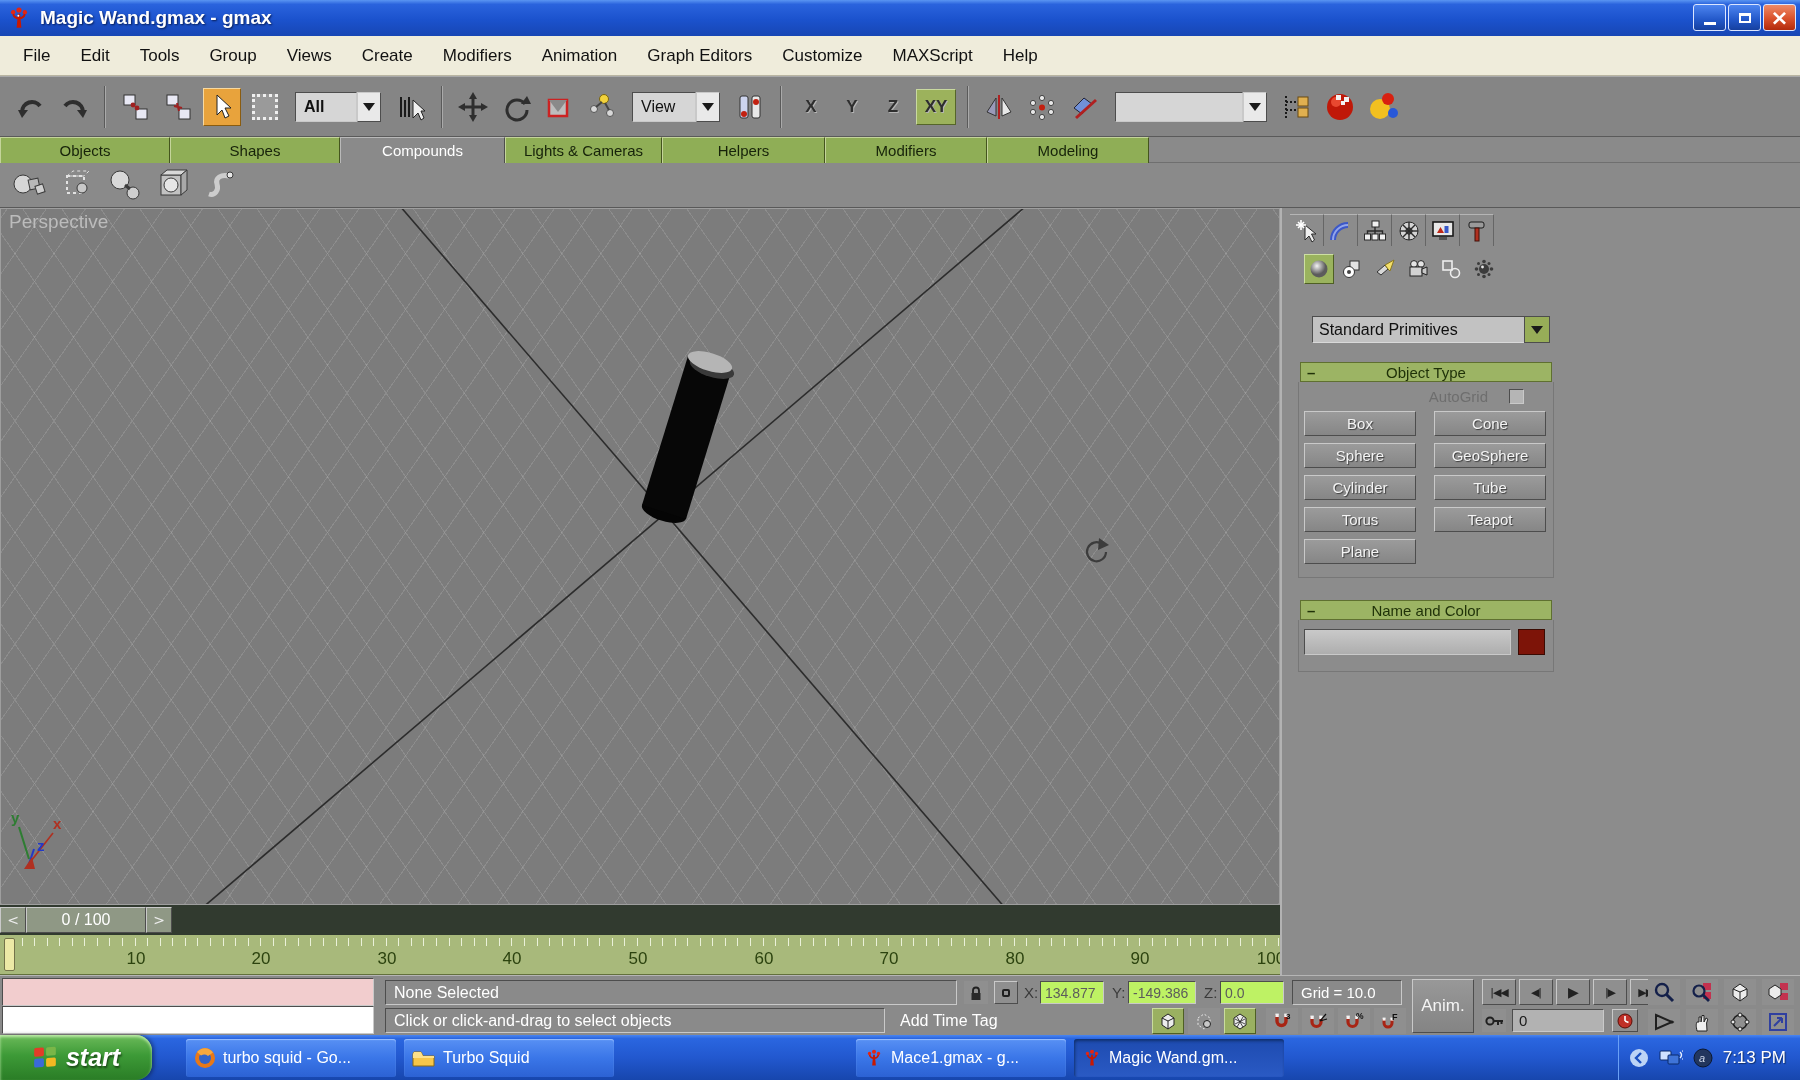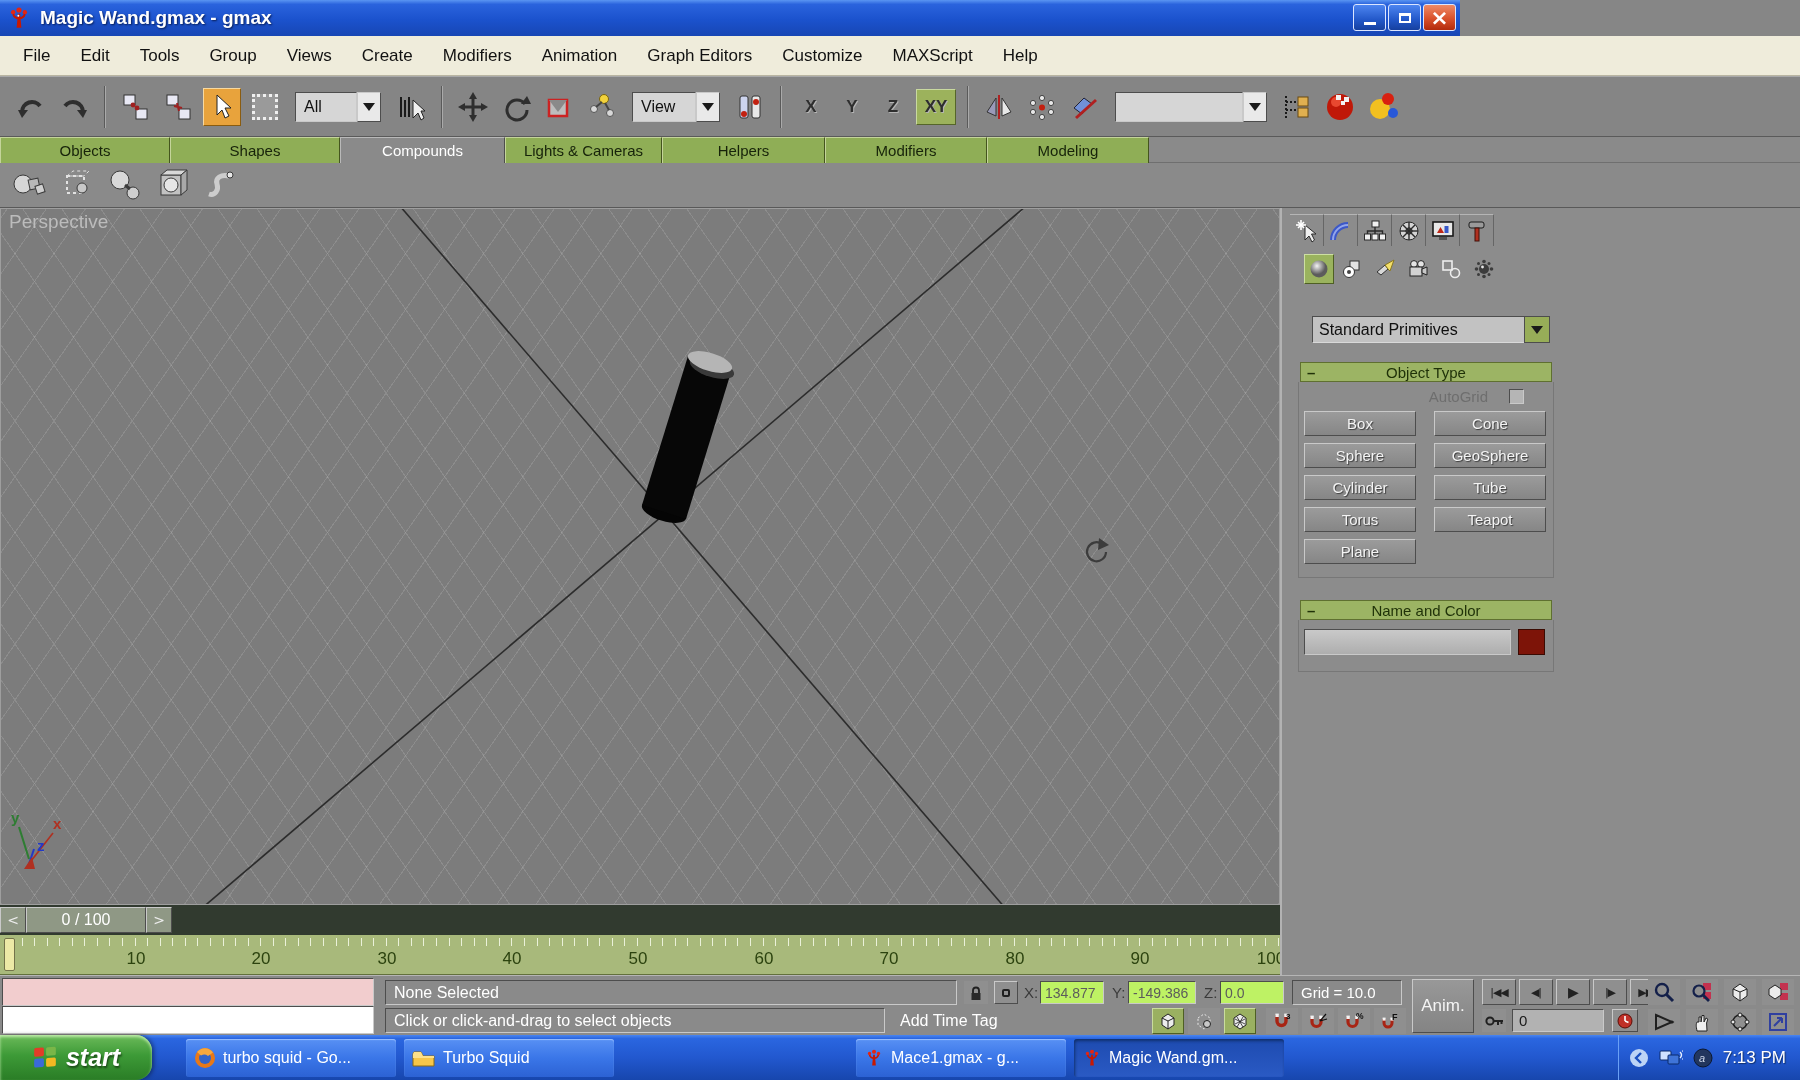--- a/index.html
+++ b/index.html
@@ -2,21 +2,21 @@
 <html><head>
 <meta charset="utf-8">
 <style>
   html,body{margin:0;padding:0;background:#555;}
   *{box-sizing:border-box;font-family:"Liberation Sans",sans-serif;}
   #screen{position:relative;width:1800px;height:1080px;overflow:hidden;background:#868686;}
   .abs{position:absolute;}
   .raised{border-top:1px solid #c9c9c9;border-left:1px solid #c9c9c9;border-right:1px solid #4d4d4d;border-bottom:1px solid #4d4d4d;}
   .sunken{border-top:1px solid #4d4d4d;border-left:1px solid #4d4d4d;border-right:1px solid #c9c9c9;border-bottom:1px solid #c9c9c9;}
   
-  #titlebar{left:0;top:0;width:1460px;height:36px;background:linear-gradient(180deg,#5a95f2 0%,#2a63dd 12%,#1b52cd 55%,#1746b4 100%);display:flex;align-items:center;padding-left:6px;}
+  #titlebar{left:0;top:0;width:1800px;height:36px;background:linear-gradient(180deg,#5a95f2 0%,#2a63dd 12%,#1b52cd 55%,#1746b4 100%);display:flex;align-items:center;padding-left:6px;}
   #titlebar .title{color:#fff;font-weight:bold;font-size:19px;text-shadow:1px 1px 2px #0a1e55;margin-left:8px;}
   .winbtns{position:absolute;right:4px;top:4px;display:flex;gap:2px;}
   .winbtn{width:33px;height:27px;border-radius:3px;border:1px solid #dce6ff;display:flex;align-items:center;justify-content:center;color:#fff;font-weight:bold;background:linear-gradient(180deg,#4d85f0,#2257c8 60%,#16409f);}
   .winbtn.close{background:linear-gradient(180deg,#ee8a66,#d9512b 55%,#b22a0c);}
   .glyph-min{width:12px;height:3px;background:#fff;margin-top:12px;}
   .glyph-max{width:12px;height:10px;border:2px solid #fff;border-top-width:3px;}
   .glyph-x{font-size:22px;line-height:22px;font-family:"DejaVu Sans",sans-serif;}
   
   #menubar{left:0;top:36px;width:1800px;height:40px;background:#efecdb;border-bottom:1px solid #b9b5a2;display:flex;align-items:center;padding-left:8px;}
   .menuitem{padding:0 15px;font-size:17px;color:#111;line-height:40px;}
@@ -167,21 +167,21 @@
         </svg>
       </span>
     <span class="ti activeorange">
         <svg width="26" height="28">
           <polygon points="8,2 8,22 13,17 16,25 20,23 16,15 22,15" fill="#fff" stroke="#222"></polygon>
         </svg>
       </span>
     <span class="ti">
         <span style="width:26px;height:26px;border:3px dotted #f0f0f0;background:#9a9a9a;"></span>
       </span>
-    <span class="dd" style="margin:12px 6px;">
+    <span class="dd" style="margin:12px 6px;font-weight:bold;">
       <span class="field sunken" style="width:62px;">All</span>
       <span class="arrow raised">
           <span class="tri-down"></span>
         </span>
     </span>
     <span class="ti">
         <svg width="30" height="30">
           <g stroke="#1a1a1a" stroke-width="2">
             <line x1="5" y1="5" x2="5" y2="25"></line>
             <line x1="9" y1="8" x2="9" y2="25"></line>

